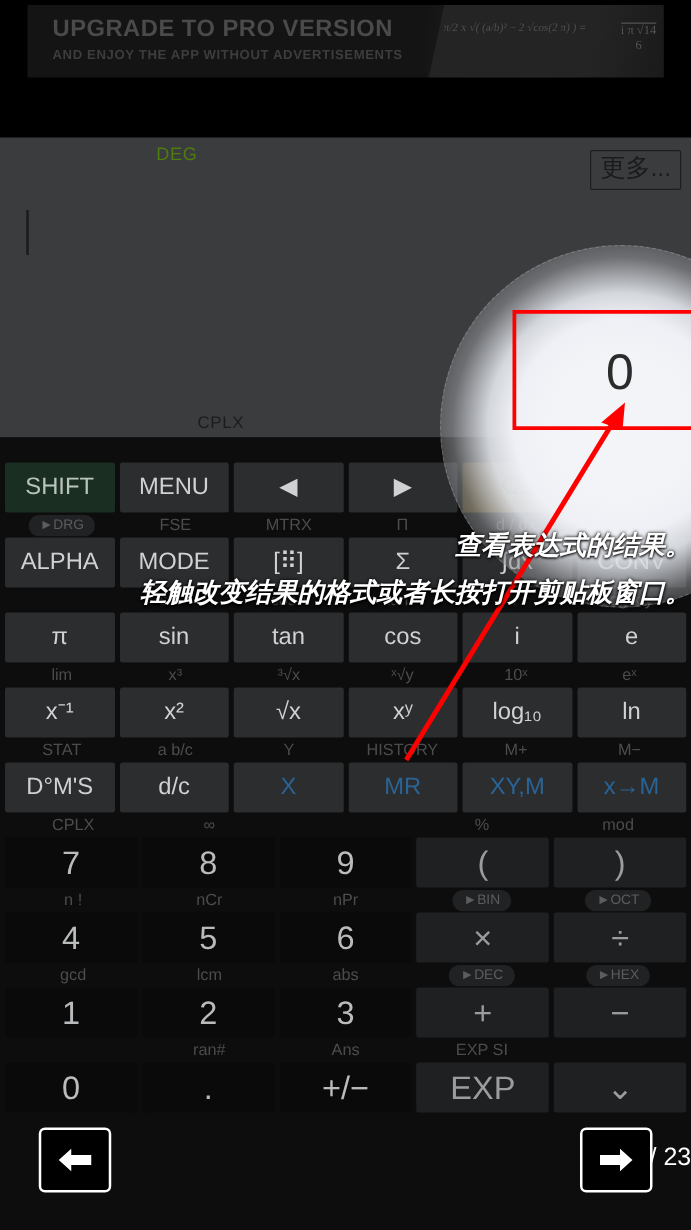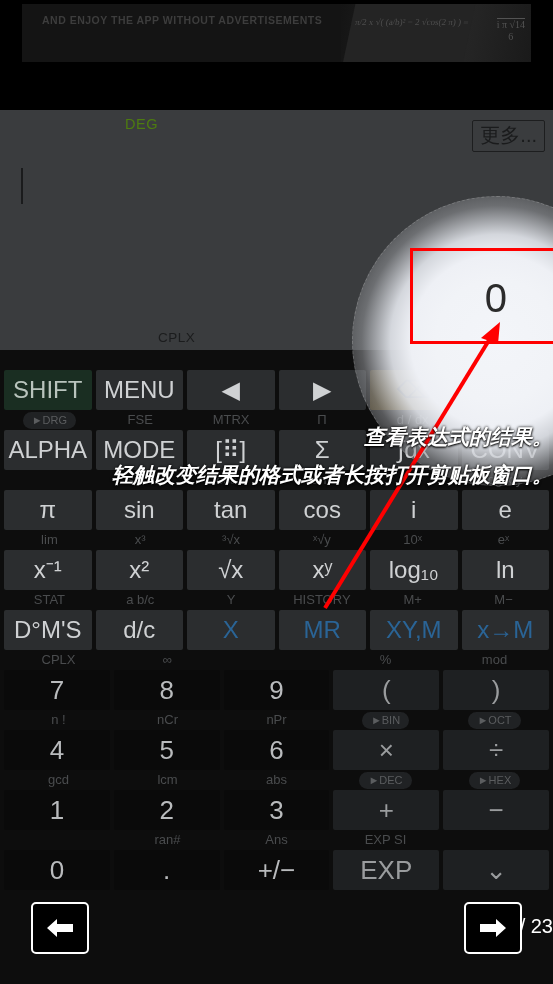--- a/index.html
+++ b/index.html
@@ -92,21 +92,21 @@
   
   .keyboard{
     position:absolute; left:0; top:350px; width:553px; height:634px;
     background:#0d0d0d;
   }
   .krow{ display:flex; width:553px; height:40px; padding:0 4px; gap:4px; }
   .srow{ display:flex; width:553px; height:20px; padding:0 4px; gap:0; }
   .key{
     flex:1 1 0; display:flex; align-items:center; justify-content:center;
     background:#2b2d2f; border-radius:2px; color:#cfd1d3;
-    font-size:24px; line-height:20px; user-select:none;
+    font-size:19px; line-height:20px; user-select:none;
   }
   .sec{
     flex:1 1 0; display:flex; align-items:center; justify-content:center;
     color:#4a4c4e; font-size:13px; line-height:16px;
   }
   .key.green{ background:#1a2e22; color:#b9c4bd; }
   .key.amber{ color:#171717; }
   .key.amber.del{ background:linear-gradient(100deg,#3b2f15 0%,#715a22 55%,#9e7c2e 100%); }
   .key.amber.ac{  background:linear-gradient(100deg,#8a6c28 0%,#b08b36 45%,#c59b3c 100%); }
   .key.blue{ color:#2a6496; }
@@ -141,20 +141,21 @@
     font-size:20px; color:#ffffff; line-height:24px;
   }
 </style>
 </head>
 <body>
 
 <div id="root">
 
   <div class="ad-banner">
     <div class="ad-text-wrap">
+      <div class="ad-title">UPGRADE TO PRO VERSION</div>
       <div class="ad-sub">AND ENJOY THE APP WITHOUT ADVERTISEMENTS</div>
     </div>
     <div class="ad-art">
       <div class="ad-art-skew"></div>
       <div class="ad-formula">π/2 x √( (a/b)² − 2 √cos(2 π) ) =</div>
       <div class="ad-formula2">
         <span class="frac-bar">i π √14</span>
         <span>6</span>
       </div>
     </div>

